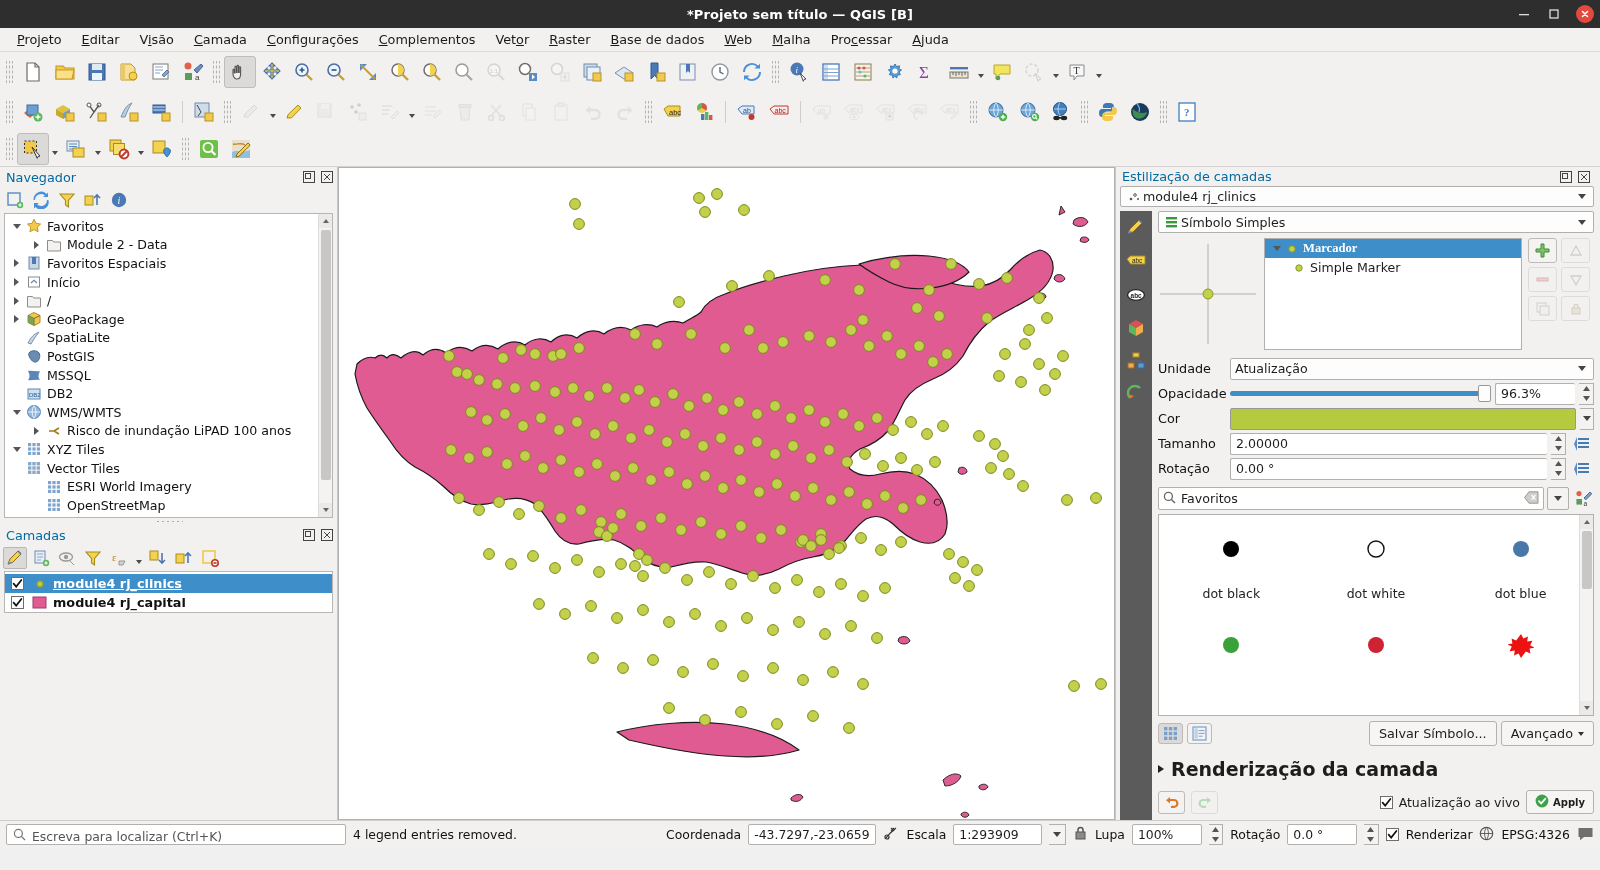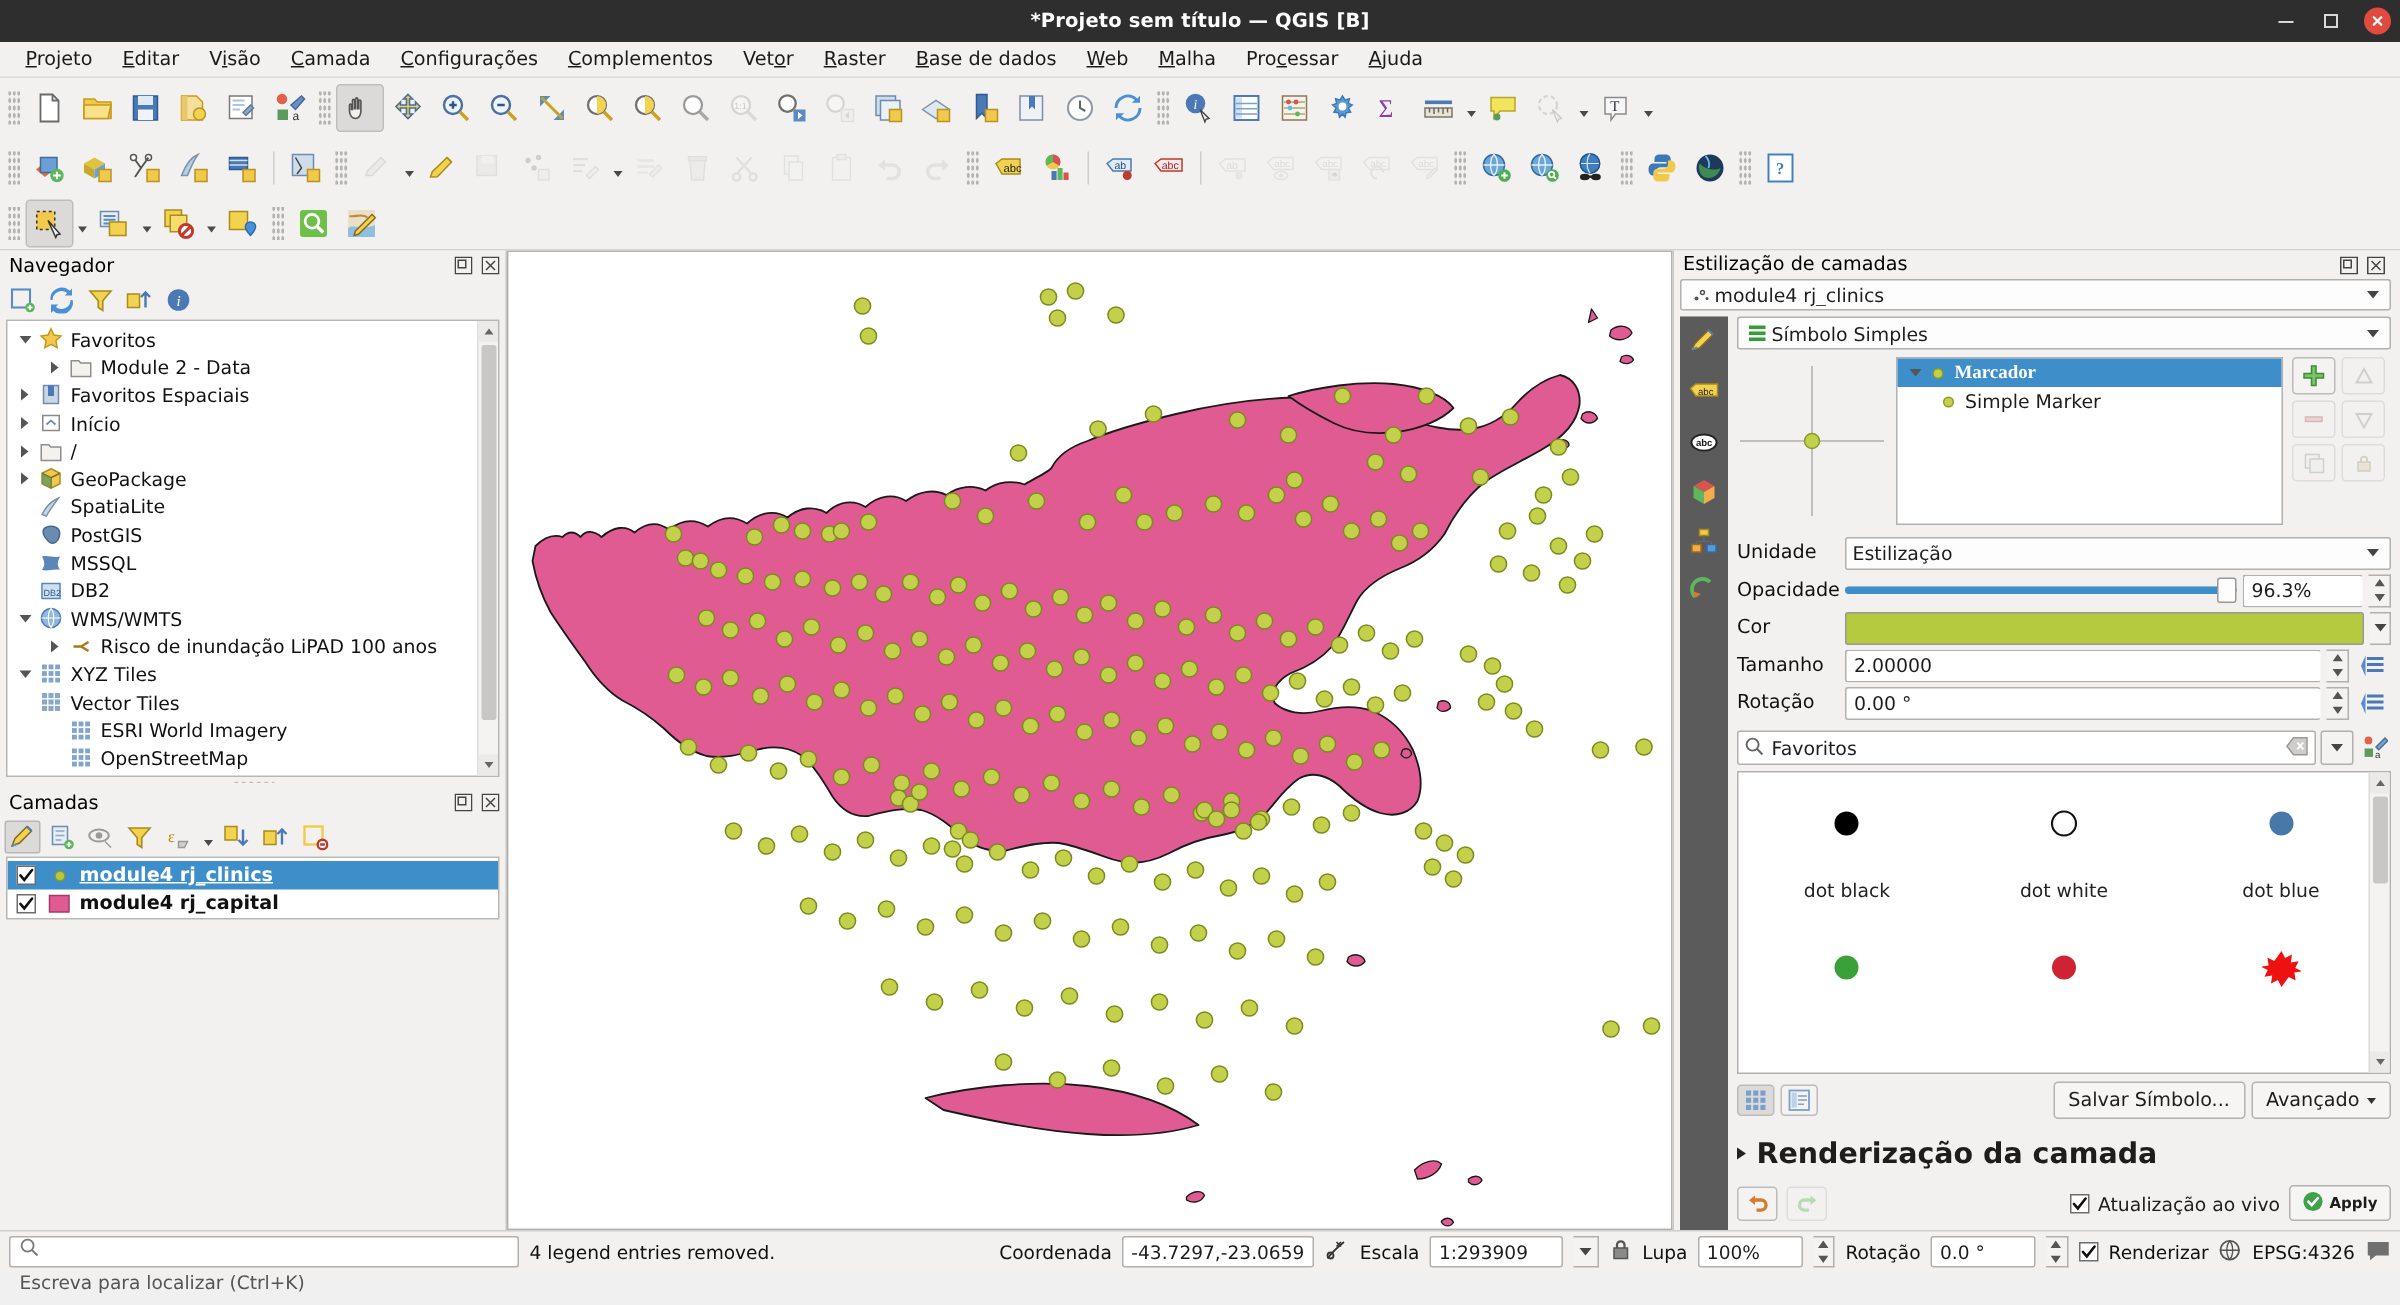--- a/index.html
+++ b/index.html
@@ -49,21 +49,21 @@
               padding-bottom: 10px; }
   .tb-arrow:after { content: ""; border-left: 3.5px solid transparent; border-right: 3.5px solid transparent;
                     border-top: 4px solid #4a4a4a; }
 
   
   .body { display: flex; height: 653px; }
 
   
   .panel { background: #f2f1f0; display: flex; flex-direction: column; }
   .panel-header { height: 20px; display: flex; align-items: center; padding: 0 4px 0 6px; }
-  .panel-title { font-size: 12.8px; font-weight: normal; color: #000000; flex: 1; }
+  .panel-title { font-size: 12.8px; font-weight: normal; color: #0369a1; flex: 1; }
   .panel-btns { display: flex; gap: 5px; align-items: center; }
   .pbtn { width: 13px; height: 13px; display: flex; align-items: center; justify-content: center; color: #333; }
   .panel-toolbar { height: 26px; display: flex; align-items: center; gap: 2px; padding: 0 3px; }
   .ptb { width: 24px; height: 22px; display: flex; align-items: center; justify-content: center; border-radius: 2px; }
   .ptb.pressed { background: #dcdad8; border: 1px solid #b9b7b5; }
 
   
   .left-dock { width: 338px; border-right: 1px solid #c8c6c4; }
   .tree-box { flex: 1; background: #ffffff; border: 1px solid #b8b6b4; margin: 0 4px 0 4px;
               overflow: hidden; position: relative; }
@@ -152,21 +152,21 @@
   .bottom-row { display: flex; align-items: center; gap: 6px; margin-top: 10px; padding-bottom: 6px; }
   .apply-btn { height: 24px; background: #f6f5f4; border: 1px solid #b4b2b0; border-radius: 3px;
                display: flex; align-items: center; padding: 0 8px; gap: 4px; font-size: 10px; font-weight: bold; }
   .chk { width: 13px; height: 13px; border: 1px solid #6d6d6d; background: #fff;
          display: flex; align-items: center; justify-content: center; font-size: 11px; line-height: 1; }
 
   
   .statusbar { height: 28px; background: #f2f1f0; border-top: 1px solid #d0cecc;
                display: flex; align-items: center; padding: 0 6px; gap: 7px; font-size: 12.4px; }
   .locator { width: 352px; height: 21px; background: #fff; border: 1px solid #b2b0ae; border-radius: 2px;
-             display: flex; align-items: flex-start; gap: 6px; padding: 0 6px; color: #555; flex-direction: column; }
+             display: flex; align-items: flex-end; gap: 6px; padding: 0 6px; color: #555; }
   .sb-msg { width: 310px; color: #111; }
   .sb-lbl { color: #111; }
   .sb-field { height: 21px; background: #fff; border: 1px solid #b2b0ae; border-radius: 2px;
               display: flex; align-items: center; padding: 0 5px; }
   .sb-combo-arrow { width: 17px; height: 21px; border: 1px solid #b2b0ae; border-left: none;
                     background: #f4f3f2; display: flex; align-items: center; justify-content: center; }
   .sb-combo-arrow:after { content: ""; border-left: 4px solid transparent; border-right: 4px solid transparent;
                           border-top: 5px solid #444; }
 </style>
 </head>
@@ -1538,21 +1538,21 @@
                       <rect x="3" y="6" width="8" height="6" fill="#d8cfa8" stroke="#a09878"></rect>
                       <path d="M5 6V4.4a2 2 0 014 0V6" fill="none" stroke="#a09878" stroke-width="1.3"></path>
                     </svg>
                 </div>
               </div>
             </div>
 
             <div class="form-row" style="margin-top:6px">
               <span class="form-lbl">Unidade</span>
               <div class="combo" style="flex:1">
-                <span class="cb-text">Estilização</span>
+                <span class="cb-text">Atualização</span>
                 <span class="cb-arrow"></span>
               </div>
             </div>
 
             <div class="form-row">
               <span class="form-lbl">Opacidade</span>
               <div class="slider">
                 <div class="track"></div>
                 <div class="fill" id="opacity-fill" style="width: 100%;"></div>
                 <div class="knob" id="opacity-knob" style="left: calc(100% - 13px);"></div>

